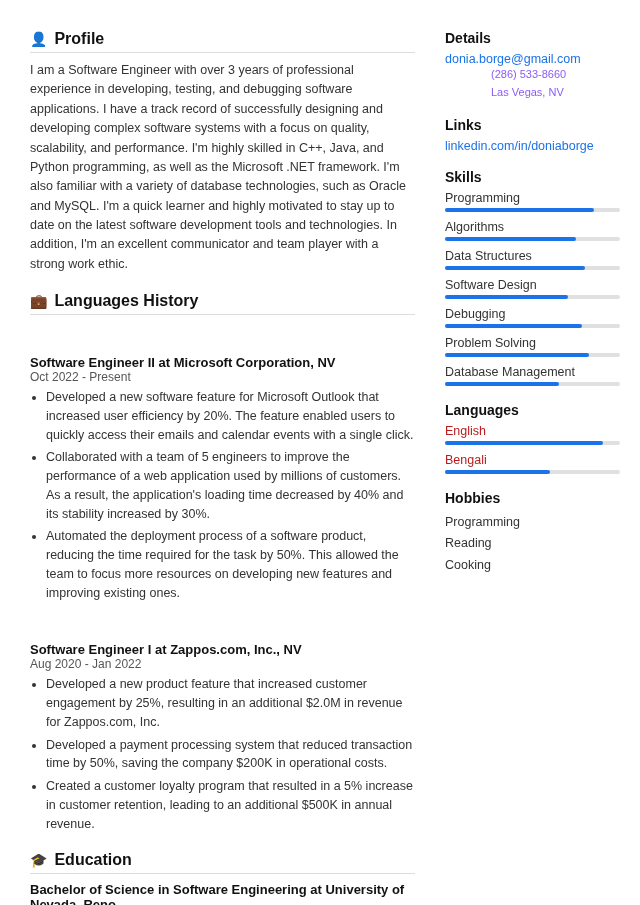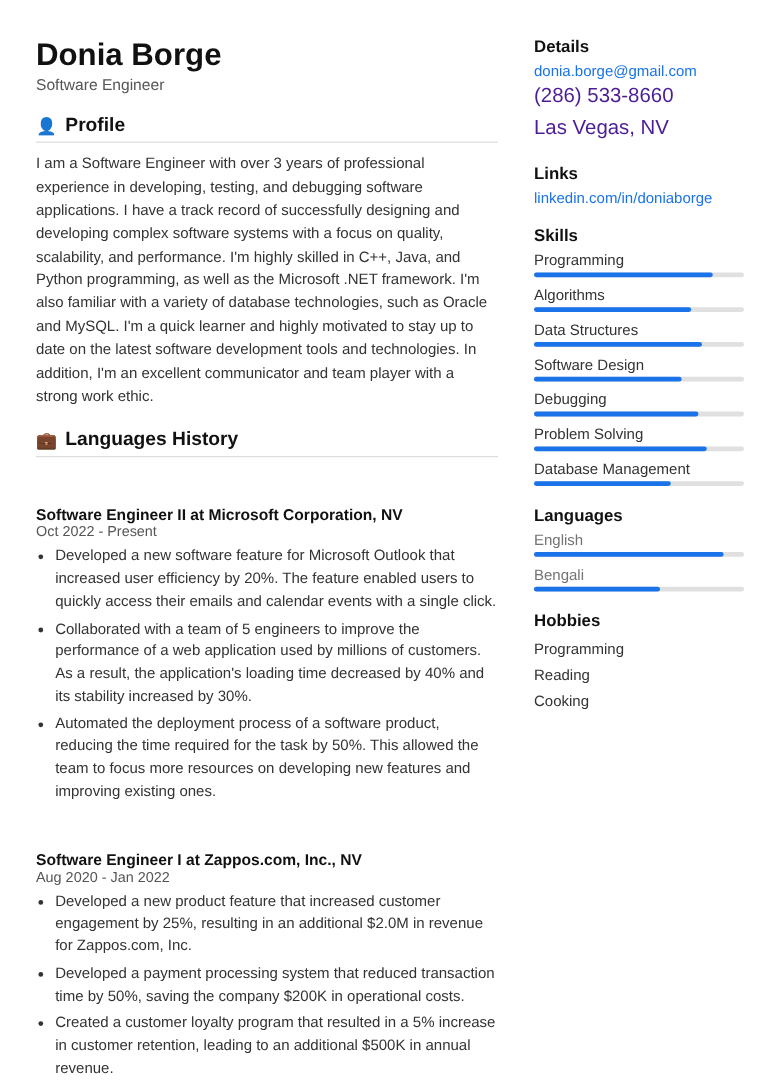--- a/index.html
+++ b/index.html
@@ -94,23 +94,24 @@
 
     
     .right-section { margin-bottom: 16px; }
     .right-heading {
       font-size: 14px;
       font-weight: bold;
       color: #111;
       margin-bottom: 6px;
     }
     .detail-line {
-      font-size: 17px;
-      color: #4c1d95;
+      font-size: 11px;
+      color: #8b5cf6;
       line-height: 1.6;
+      margin-left: 46px;
     }
     .detail-email {
       color: #1a73e8;
       font-size: 12.5px;
     }
     .link-item {
       color: #1a73e8;
       font-size: 12.5px;
     }
 
@@ -130,42 +131,38 @@
     .skill-bar-fill {
       height: 4px;
       background: #1a73e8;
       border-radius: 2px;
     }
 
     
     .lang-item { margin-bottom: 8px; }
     .lang-label {
       font-size: 12.5px;
-      color: #737373;
+      color: #b91c1c;
       margin-bottom: 3px;
     }
 
     
     .hobby-item {
       font-size: 12.5px;
       color: #333;
       line-height: 1.7;
     }
   </style>
 </head>
 <body>
 
 <div class="page">
 
   <div class="left">
 
-    <div class="header">
-      <div class="header-name">Donia Borge</div>
-      <div class="header-title">Software Engineer</div>
-    </div>
 
     <div class="section">
       <div class="section-heading">
         <span class="icon">👤</span>
         <span>Profile</span>
       </div>
       <p class="profile-text">I am a Software Engineer with over 3 years of professional experience in developing, testing, and debugging software applications. I have a track record of successfully designing and developing complex software systems with a focus on quality, scalability, and performance. I'm highly skilled in C++, Java, and Python programming, as well as the Microsoft .NET framework. I'm also familiar with a variety of database technologies, such as Oracle and MySQL. I'm a quick learner and highly motivated to stay up to date on the latest software development tools and technologies. In addition, I'm an excellent communicator and team player with a strong work ethic.</p>
     </div>
 
     <div class="section">

